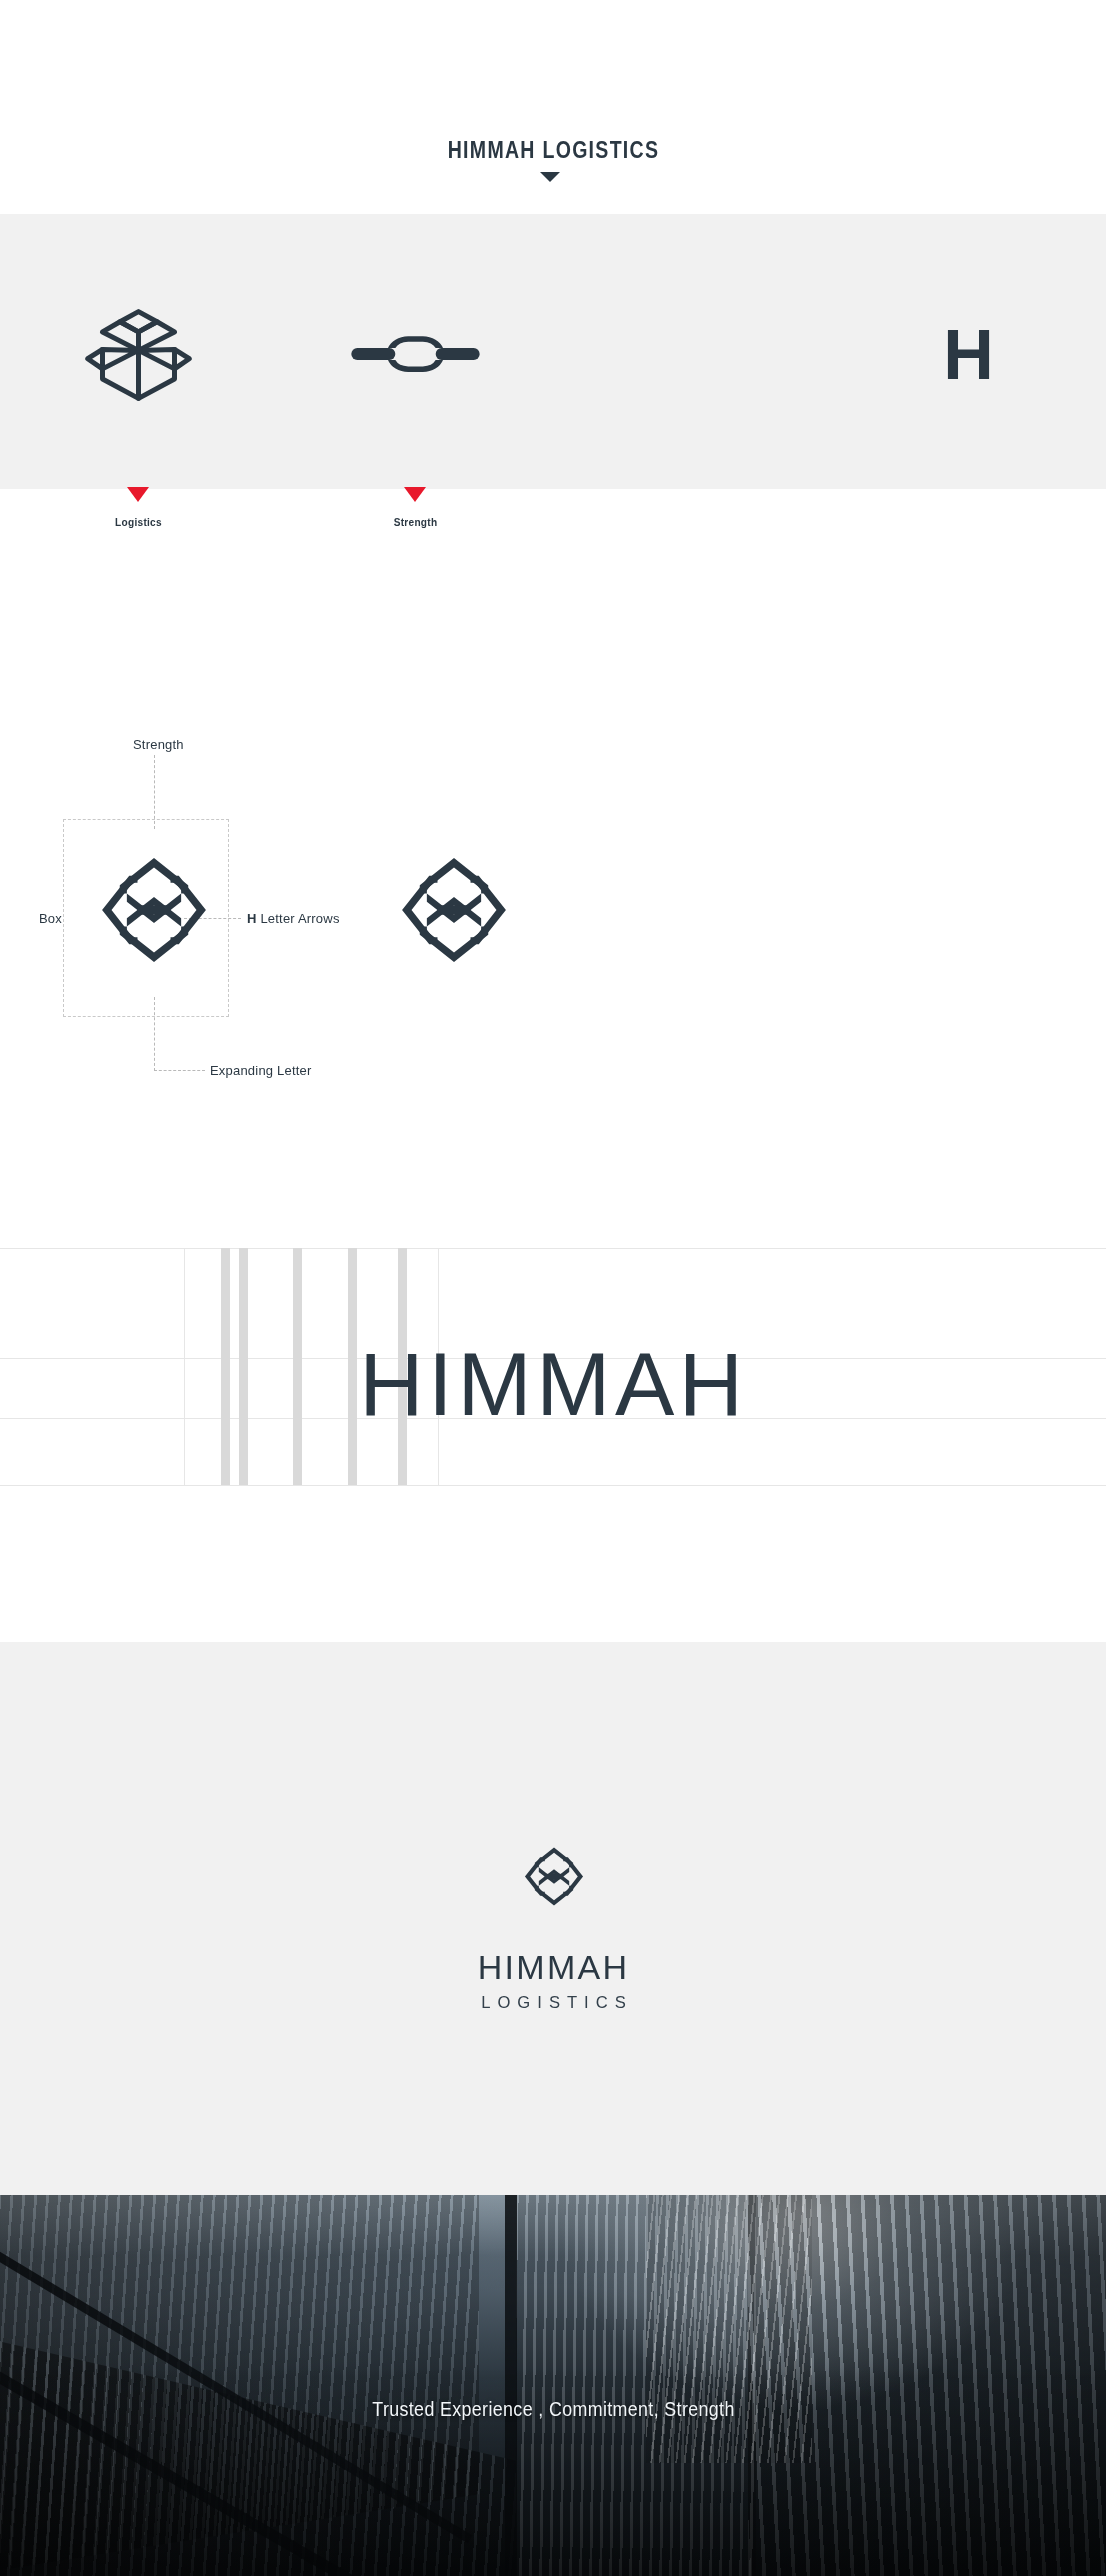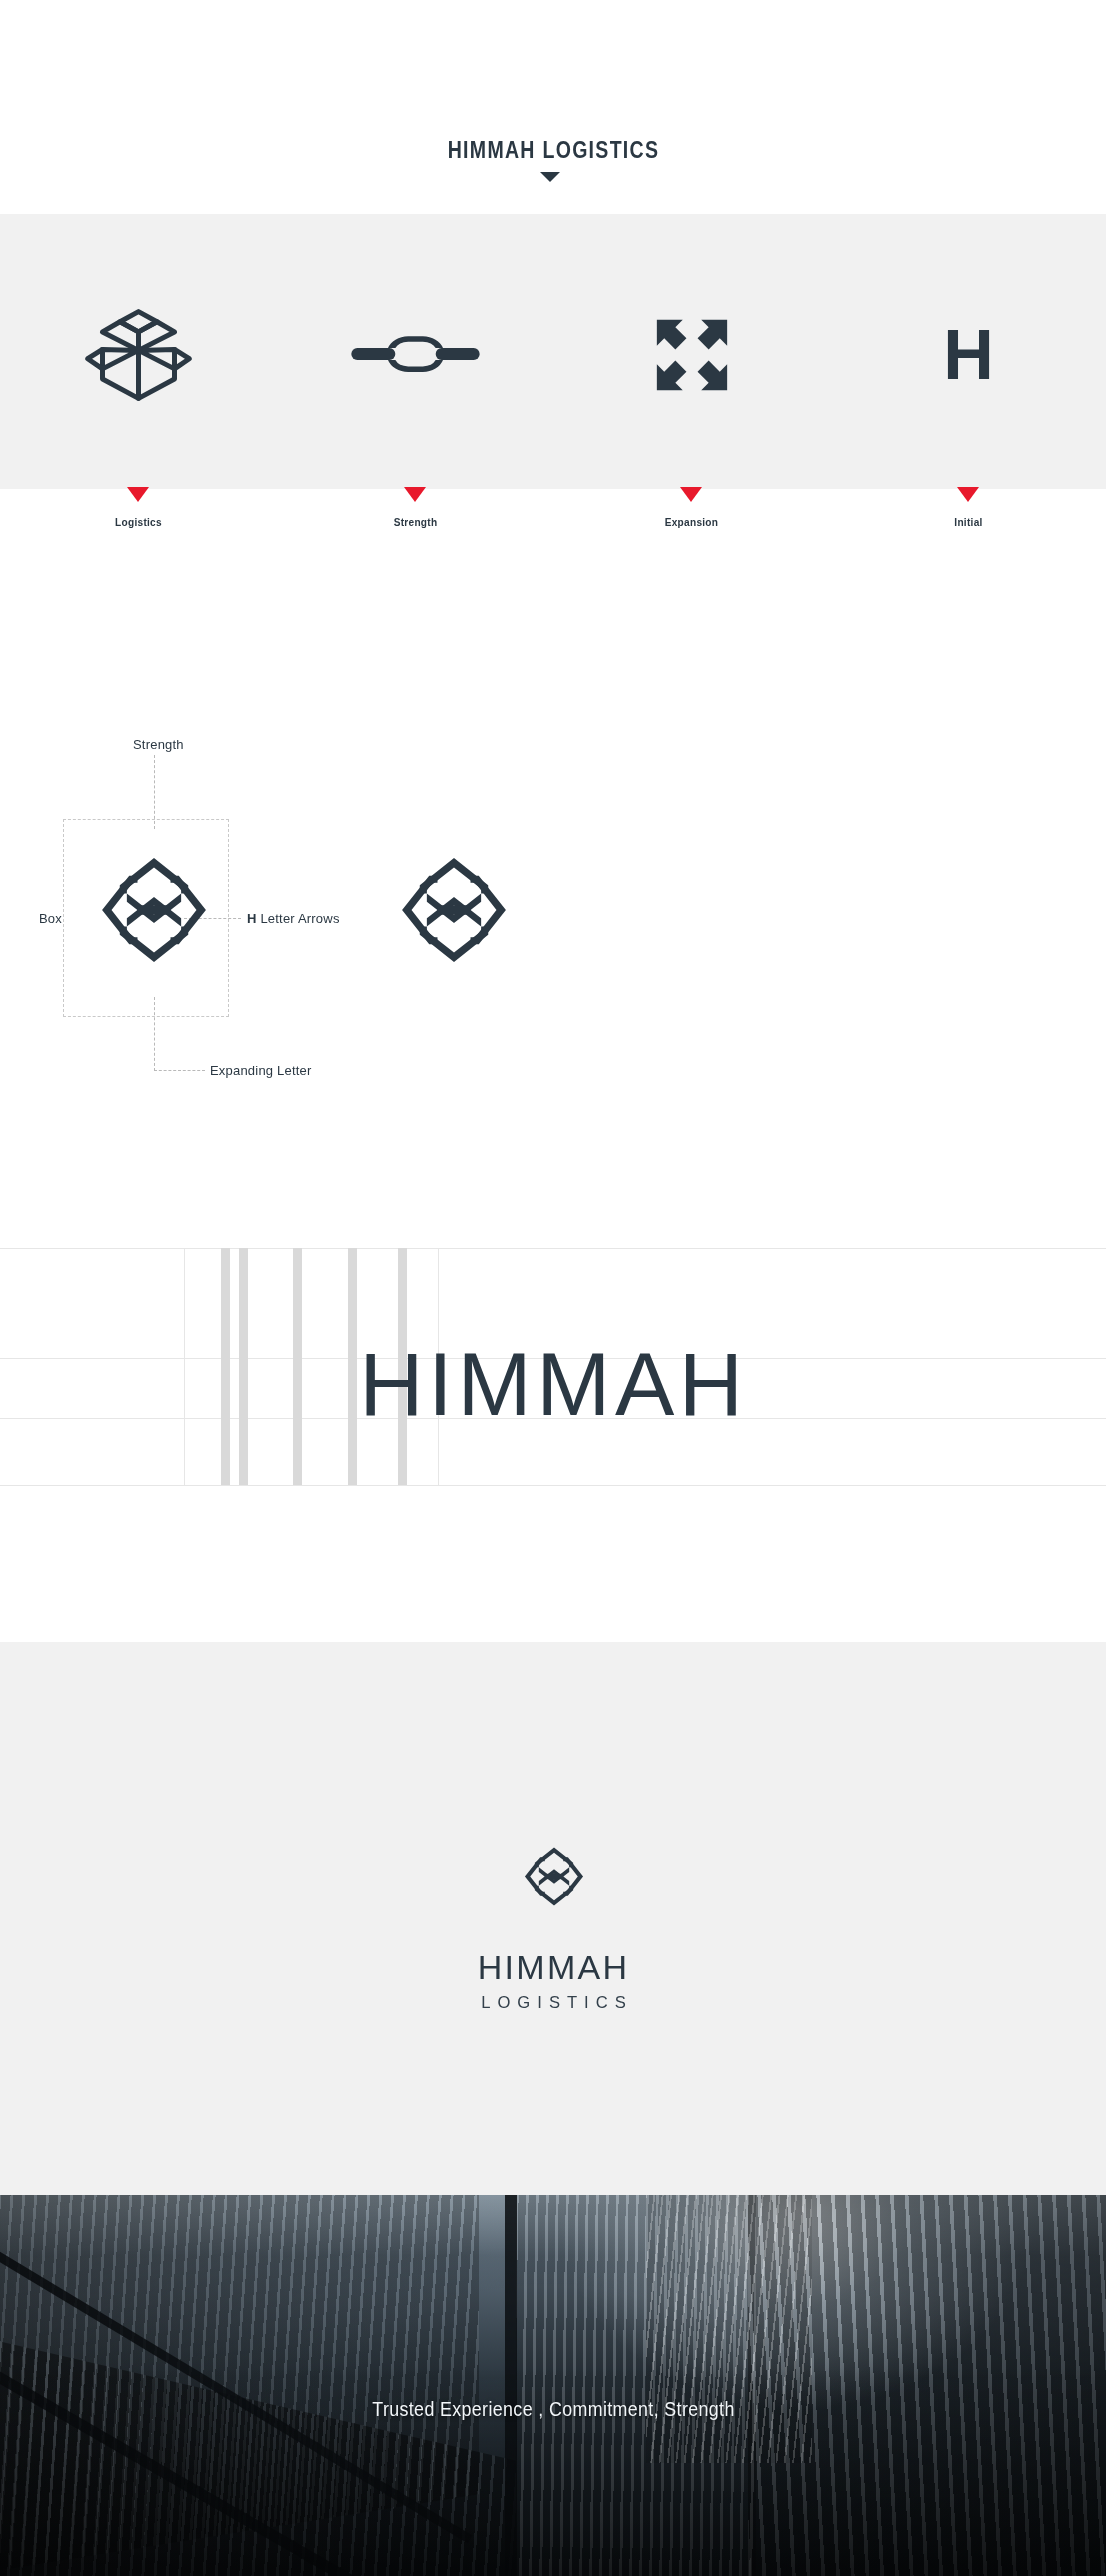--- a/index.html
+++ b/index.html
@@ -356,54 +356,24 @@
         </svg>
       </div>
       <div class="concept-bottom">
         <div class="concept-caret-wrap">
           <div class="concept-caret"></div>
         </div>
         <div class="concept-label">Strength</div>
       </div>
     </div>
 
-    <div class="concept" style="left:553px;">
-      <div class="concept-icon">
-        <svg width="74" height="74" viewBox="0 0 80 80" fill="#2b3843">
-          <g>
-            <path d="M2 2 L30 2 L22 10 L34 22 L22 34 L10 22 L2 30 Z"></path>
-          </g>
-          <g transform="translate(80,0) scale(-1,1)">
-            <path d="M2 2 L30 2 L22 10 L34 22 L22 34 L10 22 L2 30 Z"></path>
-          </g>
-          <g transform="translate(0,80) scale(1,-1)">
-            <path d="M2 2 L30 2 L22 10 L34 22 L22 34 L10 22 L2 30 Z"></path>
-          </g>
-          <g transform="translate(80,80) scale(-1,-1)">
-            <path d="M2 2 L30 2 L22 10 L34 22 L22 34 L10 22 L2 30 Z"></path>
-          </g>
-        </svg>
-      </div>
-      <div class="concept-bottom">
-        <div class="concept-caret-wrap">
-          <div class="concept-caret"></div>
-        </div>
-        <div class="concept-label">Expansion</div>
-      </div>
-    </div>
 
     <div class="concept" style="left:830px;">
       <div class="concept-icon">
         <span class="glyph-H">H</span>
-      </div>
-      <div class="concept-bottom">
-        <div class="concept-caret-wrap">
-          <div class="concept-caret"></div>
-        </div>
-        <div class="concept-label">Initial</div>
       </div>
     </div>
   </div>
 
   <div class="sec-construct">
 
     <div class="dash-box" style="left:63px; top:115px; width:166px; height:198px;"></div>
 
     <div class="dash-v" style="left:154px; top:51px; height:74px;"></div>
 

